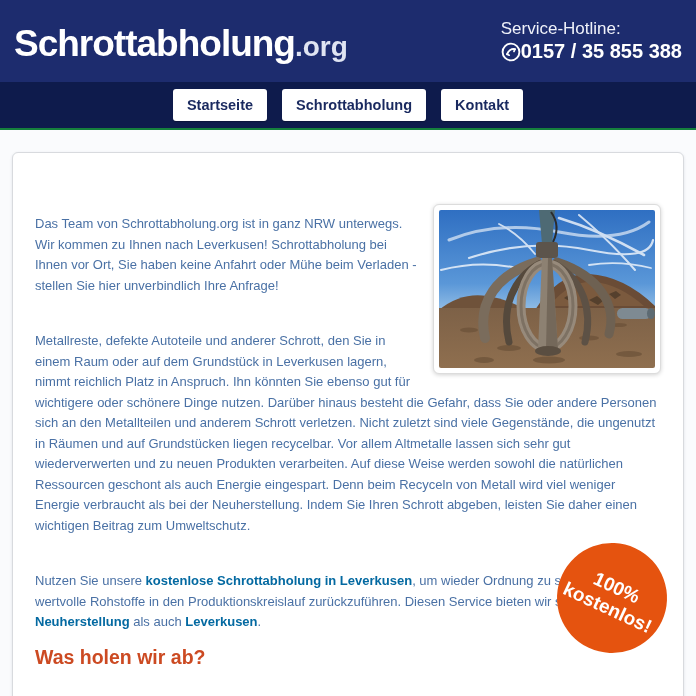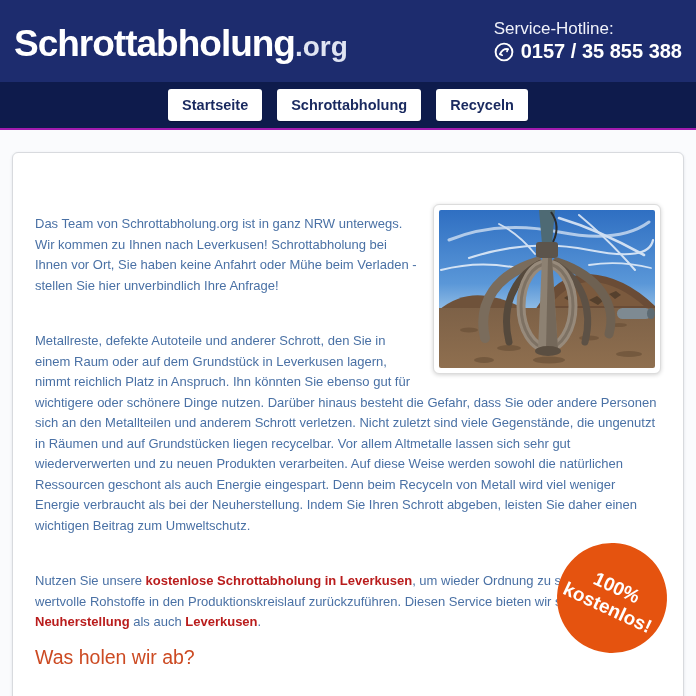--- a/index.html
+++ b/index.html
@@ -12,47 +12,47 @@
   .site-header {
     height:82px; background:#1d2c6e; color:#fff;
     display:flex; align-items:center; justify-content:space-between;
     padding:0 14px 0 14px;
   }
   .logo { cursor:pointer; line-height:1; padding-top:4px; }
   .logo-main { font-size:37px; font-weight:bold; letter-spacing:-1px; color:#ffffff; }
   .logo-suffix { font-size:28px; font-weight:bold; color:#dfe4f2; }
   .hotline { text-align:left; line-height:1.25; }
   .hotline-label { font-size:17px; color:#f0f2fa; }
-  .hotline-number { font-size:20px; font-weight:bold; display:flex; align-items:center; gap:7px; justify-content:flex-end; }
+  .hotline-number { font-size:20px; font-weight:bold; display:flex; align-items:center; justify-content:flex-end; }
   .phone-icon { width:20px; height:20px; display:inline-block; }
   
   .main-nav {
-    height:48px; background:#0e1b4c; border-bottom:2px solid #a21caf;
+    height:48px; background:#0e1b4c; border-bottom:2px solid #15803d;
     display:flex; align-items:center; justify-content:center; gap:15px;
   }
   .nav-btn {
     background:#ffffff; color:#19295f; border:none; border-radius:3px;
     font-family:inherit; font-size:14.5px; font-weight:bold;
     padding:8px 14px; cursor:pointer; box-shadow:0 1px 1px rgba(0,0,0,.25);
   }
   
   .content-wrap { padding:22px 12px 0 12px; }
   .card {
     position:relative; background:#fff; border:1px solid #d8dade; border-radius:6px;
     box-shadow:0 1px 3px rgba(40,50,80,.12);
     padding:26px 22px 40px 22px; min-height:620px;
   }
   h1.page-title {
     color:#cc4a22; font-size:19.5px; font-weight:bold; margin-bottom:14px; letter-spacing:.2px;
   }
   h2.section-title {
-    color:#cc4a22; font-size:19.5px; font-weight:normal; margin:10px 0 9px 0;
+    color:#cc4a22; font-size:19.5px; font-weight:bold; margin:10px 0 9px 0;
   }
   .card p { color:#4a71a5; font-size:13px; line-height:20.5px; margin-bottom:13px;margin-top:35px; }
-  .card p b { color:#b91c1c;text-align:center; }
+  .card p b { color:#0369a1;text-align:center; }
   
   .photo {
     float:right; width:228px; height:170px; margin:25px 0 12px 15px;
     background:#fff; border:1px solid #dcdcdc; border-radius:6px;
     padding:5px; box-shadow:0 1px 4px rgba(0,0,0,.18);
   }
   .photo svg { width:100%; height:100%; border-radius:2px; display:block; }
   
   .badge {
     position:absolute; top:390px; right:16px; width:110px; height:110px;
@@ -81,21 +81,21 @@
         </svg>
       </span>
       <span>0157 / 35 855 388</span>
     </div>
   </div>
 </header>
 
 <nav class="main-nav">
   <button class="nav-btn">Startseite</button>
   <button class="nav-btn">Schrottabholung</button>
-  <button class="nav-btn">Recyceln</button>
+  <button class="nav-btn">Kontakt</button>
 </nav>
 
 <main class="content-wrap">
   <article class="card clearfix">
 
 
     <figure class="photo">
       <svg viewBox="0 0 216 158" preserveAspectRatio="none">
         <defs>
           <linearGradient id="sky" x1="0" y1="0" x2="0" y2="1">

